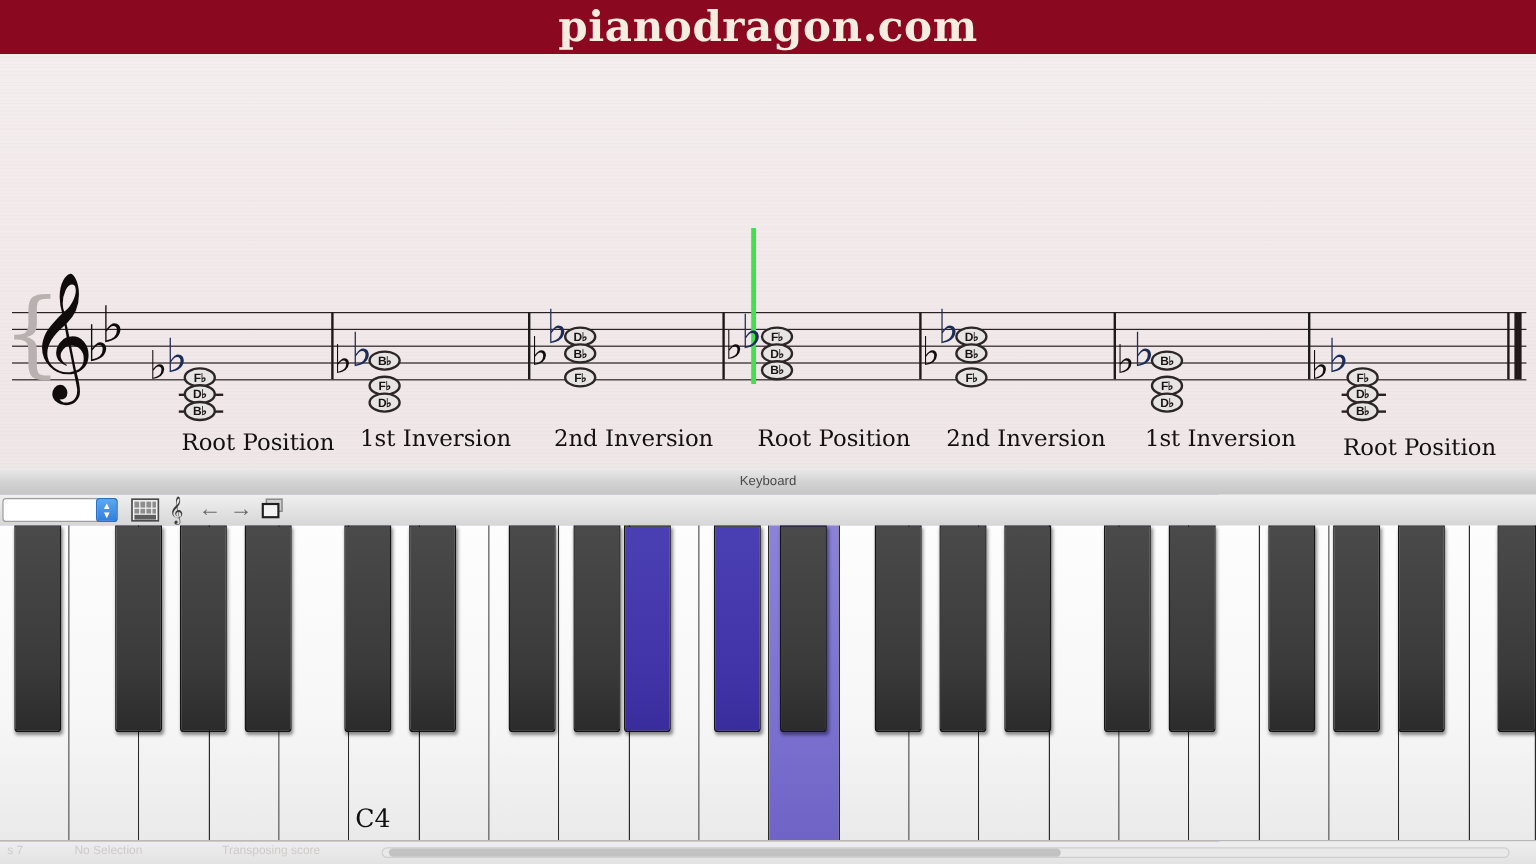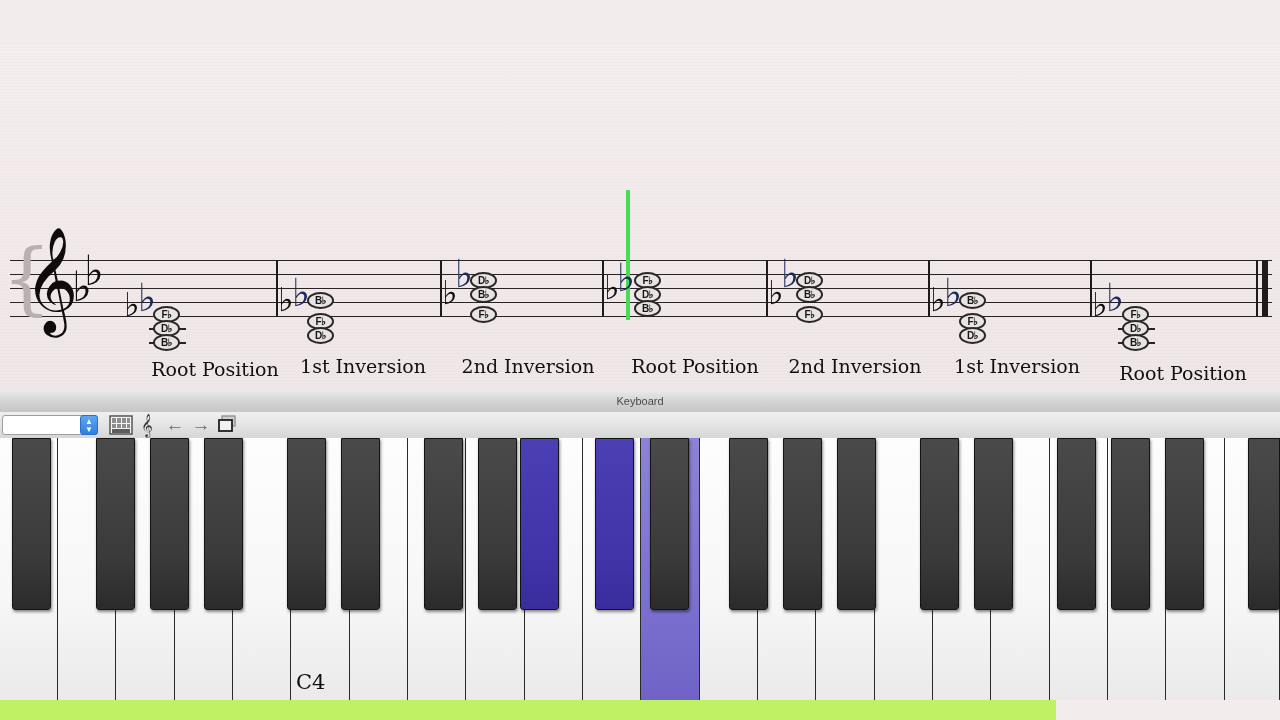--- a/index.html
+++ b/index.html
@@ -80,22 +80,21 @@
   }
   .ledger{position:absolute;width:37px;height:1.6px;background:#2a2222;}
   .chord-label{
     position:absolute;text-align:center;white-space:nowrap;
     font-family:"DejaVu Serif", serif;font-size:19px;color:#13100f;
   }
 
   
   .kb-window{
     position:absolute;left:0;top:390px;width:1016px;height:330px;
-    background:#bef264;
-    padding-left:40px;
+    background:#6d28d9;
   }
   .kb-titlebar{
     position:absolute;left:0;top:0;width:1280px;height:22px;
     background:linear-gradient(180deg,#ebebeb 0%,#d3d3d3 52%,#c6c6c6 100%);
     border-bottom:1px solid #a9a9a9;
     display:flex;align-items:center;justify-content:center;
   }
   .kb-title{font-size:11px;color:#4a4a4a;}
   .kb-toolbar{
     position:absolute;left:0;top:22px;width:1280px;height:26px;
@@ -162,20 +161,23 @@
   .scroll-thumb{
     position:absolute;left:324px;top:6px;width:560px;height:7px;
     background:#c2c2c2;border-radius:4px;
   }
 </style>
 </head>
 <body>
 
 <div id="app">
 
+  <div class="banner">
+    <div class="banner-text">pianodragon.com</div>
+  </div>
 
   <div class="score-panel">
 
     <div class="staff-wrap">
 
       <div class="staff-lines">
         <div class="staff-line" style="top:0px"></div>
         <div class="staff-line" style="top:14px"></div>
         <div class="staff-line" style="top:28px"></div>
         <div class="staff-line" style="top:42px"></div>
@@ -346,15 +348,22 @@
       <div class="bkey" style="left:783px;width:39px"></div>
       <div class="bkey" style="left:837px;width:39px"></div>
       <div class="bkey" style="left:920px;width:39px"></div>
       <div class="bkey" style="left:974px;width:39px"></div>
       <div class="bkey" style="left:1057px;width:39px"></div>
       <div class="bkey" style="left:1111px;width:39px"></div>
       <div class="bkey" style="left:1165px;width:39px"></div>
       <div class="bkey" style="left:1248px;width:32px"></div>
     </div>
 
+    <div class="kb-bottombar">
+      <div class="status-text st1">s 7</div>
+      <div class="status-text st2">No Selection</div>
+      <div class="status-text st3">Transposing score</div>
+      <div class="scroll-track"></div>
+      <div class="scroll-thumb"></div>
+    </div>
 
   </div>
 </div>
 
 </body></html>

